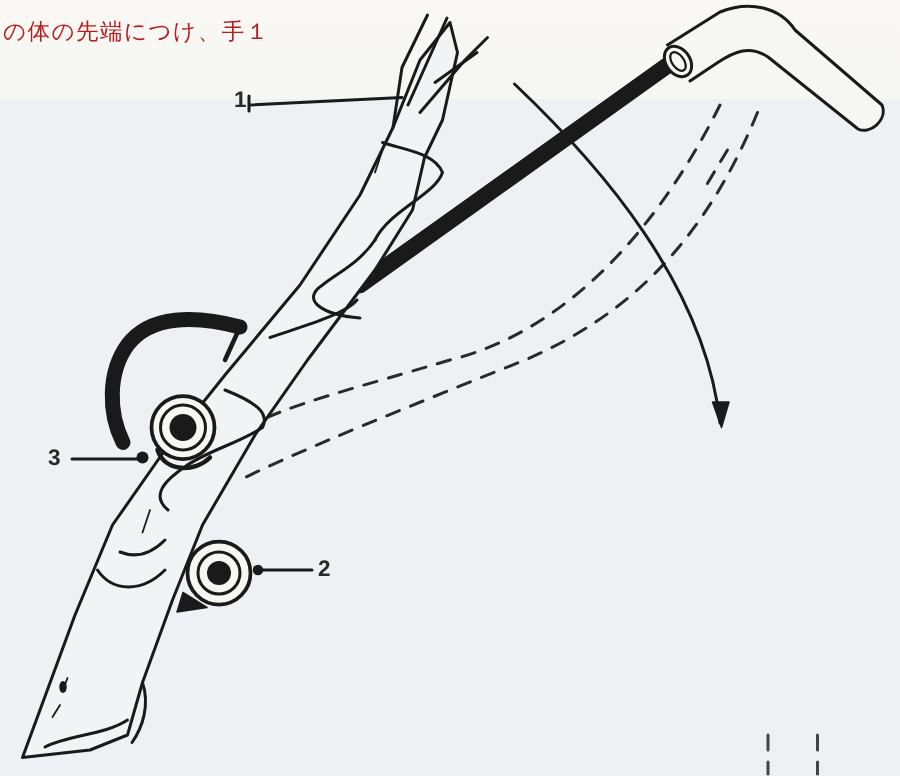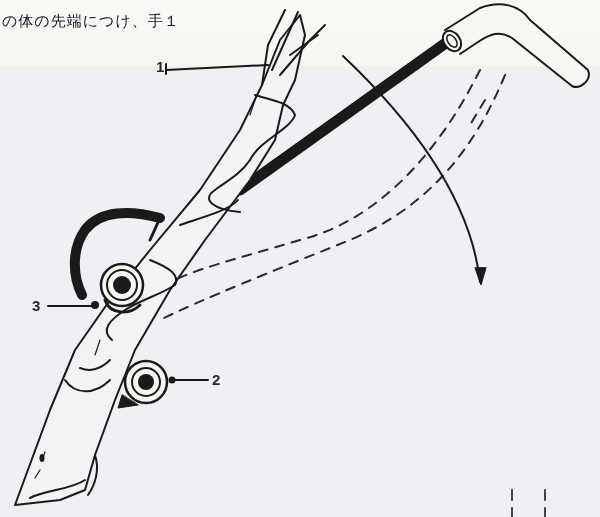--- a/index.html
+++ b/index.html
@@ -9,21 +9,21 @@
       font-family: "Liberation Sans", sans-serif;
       position: relative;
     }
     .topband {
       position: absolute; left: 0; top: 0; width: 600px; height: 66px;
       background: linear-gradient(#f9f8f4, #f6f6f3);
     }
     .bleed {
       position: absolute; left: 2px; top: 12px;
       font-family: Liberation Sans, sans-serif; font-size: 15px;
-      color: #0f172a; letter-spacing: 1px; white-space: nowrap;
+      color: #b91c1c; letter-spacing: 1px; white-space: nowrap;
     }
     svg.fig { position: absolute; left: 0; top: 0; }
     .callout {
       position: absolute; font-family: "Liberation Sans", sans-serif;
       font-weight: bold; font-size: 15px; color: #2a2a2a;
     }
   </style>
 </head>
 <body>
 

